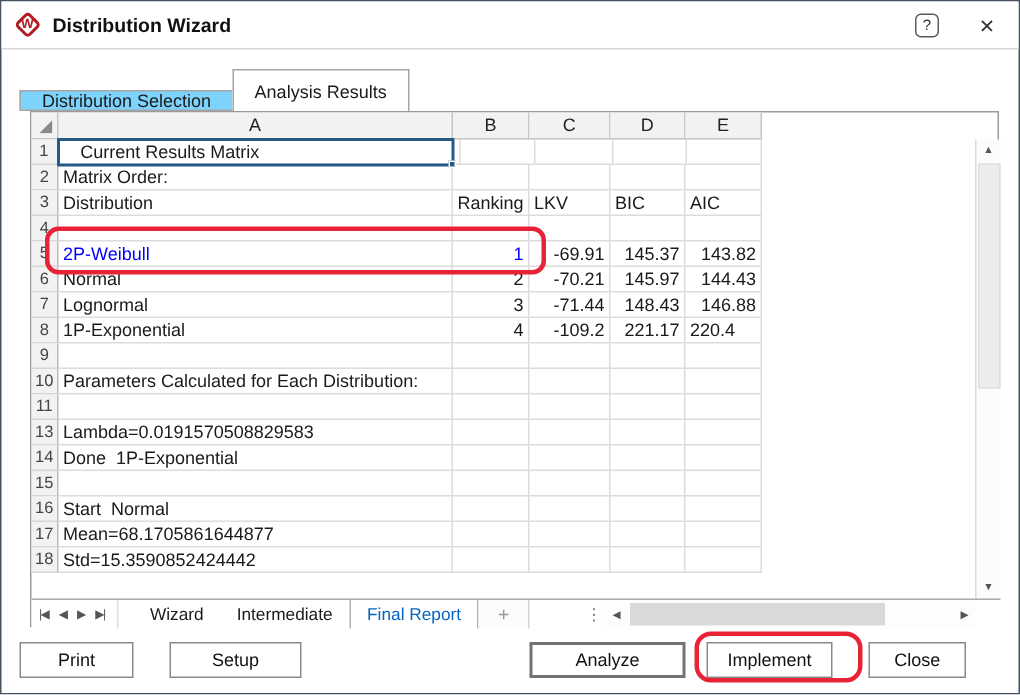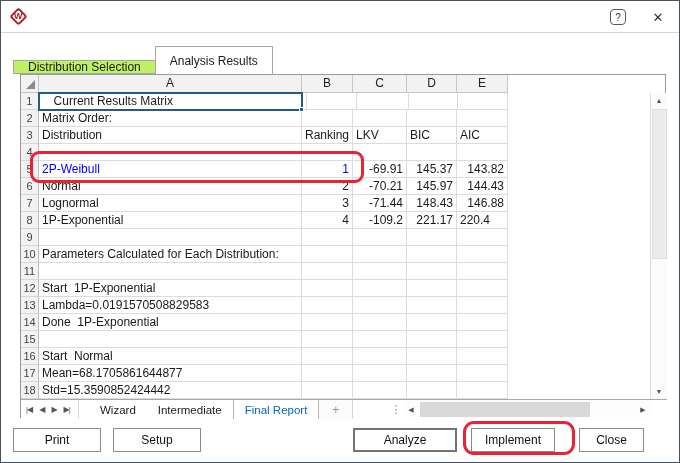--- a/index.html
+++ b/index.html
@@ -26,21 +26,21 @@
   .title { position: absolute; left: 34px; top: 8px; font-size: 13px; font-weight: bold; color: #111; }
   .help-btn { position: absolute; left: 609px; top: 8px; width: 16px; height: 16px;
     border: 1px solid #5a5a5a; border-radius: 4px; font-size: 10px; color: #333;
     display: flex; align-items: center; justify-content: center; cursor: default; }
   .close-btn { position: absolute; left: 646px; top: 6px; width: 22px; height: 20px;
     font-size: 13px; color: #333; display: flex; align-items: center; justify-content: center; }
 
   
   .tabstrip { position: absolute; top: 45px; left: 12px; display: flex; align-items: flex-end; }
   .page-tab { height: 14px; padding: 0 14px; font-size: 12px; color: #1a1a1a;
-    display: flex; align-items: center; background: #bef264; border: 1px solid #a6a6a6; }
+    display: flex; align-items: center; background: #7dd3fc; border: 1px solid #a6a6a6; }
   .page-tab.active { height: 28px; background: #fff; border-bottom: none; }
   .page-tab.inactive { border-right: none; }
 
   
   .grid { position: absolute; left: 19px; top: 73px; width: 646px; height: 344px;
     border: 1px solid #9a9a9a; background: #fff; font-size: 12px; }
   .grid-header { position: absolute; top: 0; left: 0; height: 18px; display: flex; }
   .corner-cell { width: 18px; height: 18px; background: #f2f2f2;
     border-right: 1px solid #c6c6c6; border-bottom: 1px solid #c6c6c6; position: relative; }
   .corner-tri { position: absolute; right: 3px; bottom: 3px; width: 9px; height: 9px;
@@ -98,35 +98,36 @@
   .hscroll { position: absolute; left: 383px; top: 0; width: 246px; height: 19px; background: #fdfdfd; }
   .hs-left, .hs-right { position: absolute; top: 0; width: 14px; height: 19px;
     display: flex; align-items: center; justify-content: center; font-size: 7px; color: #555; }
   .hs-left { left: 0; } .hs-right { right: 0; }
   .hs-thumb { position: absolute; left: 16px; top: 2px; width: 170px; height: 15px; background: #d9d9d9; }
 
   
   .btn { position: absolute; top: 427px; height: 24px; background: #fff;
     border: 1px solid #8a8a8a; font-size: 12px; color: #111; font-family: inherit;
     display: flex; align-items: center; justify-content: center; }
-  .btn-print { left: 12px; width: 88px; }
+  .btn-print { left: 12px; width: 76px; }
   .btn-setup { left: 112px; width: 88px; }
   .btn-analyze { left: 352px; width: 104px; border: 2px solid #737373; }
   .btn-implement { left: 470px; width: 84px; }
   .btn-close { left: 578px; width: 65px; }
 </style>
 </head>
 <body>
 
 <div class="window">
 
   <div class="titlebar">
     <div class="logo">
         <span>W</span>
       </div>
+    <div class="title">Distribution Wizard</div>
     <div class="help-btn">?</div>
     <div class="close-btn">✕</div>
   </div>
 
   <div class="tabstrip">
     <div class="page-tab inactive">Distribution Selection</div>
     <div class="page-tab active">Analysis Results</div>
   </div>
 
   <div class="grid">
@@ -220,28 +221,20 @@
           <div class="row-num">10</div>
           <div class="cell col-A" style="text-align: left;">Parameters Calculated for Each Distribution:</div>
           <div class="cell col-B"></div>
           <div class="cell col-C"></div>
           <div class="cell col-D"></div>
           <div class="cell col-E"></div>
         </div>
         <div class="grid-row">
           <div class="row-num">11</div>
           <div class="cell col-A"></div>
-          <div class="cell col-B"></div>
-          <div class="cell col-C"></div>
-          <div class="cell col-D"></div>
-          <div class="cell col-E"></div>
-        </div>
-        <div class="grid-row">
-          <div class="row-num">12</div>
-          <div class="cell col-A" style="text-align: left;">Start  1P-Exponential</div>
           <div class="cell col-B"></div>
           <div class="cell col-C"></div>
           <div class="cell col-D"></div>
           <div class="cell col-E"></div>
         </div>
         <div class="grid-row">
           <div class="row-num">13</div>
           <div class="cell col-A" style="text-align: left;">Lambda=0.0191570508829583</div>
           <div class="cell col-B"></div>
           <div class="cell col-C"></div>

